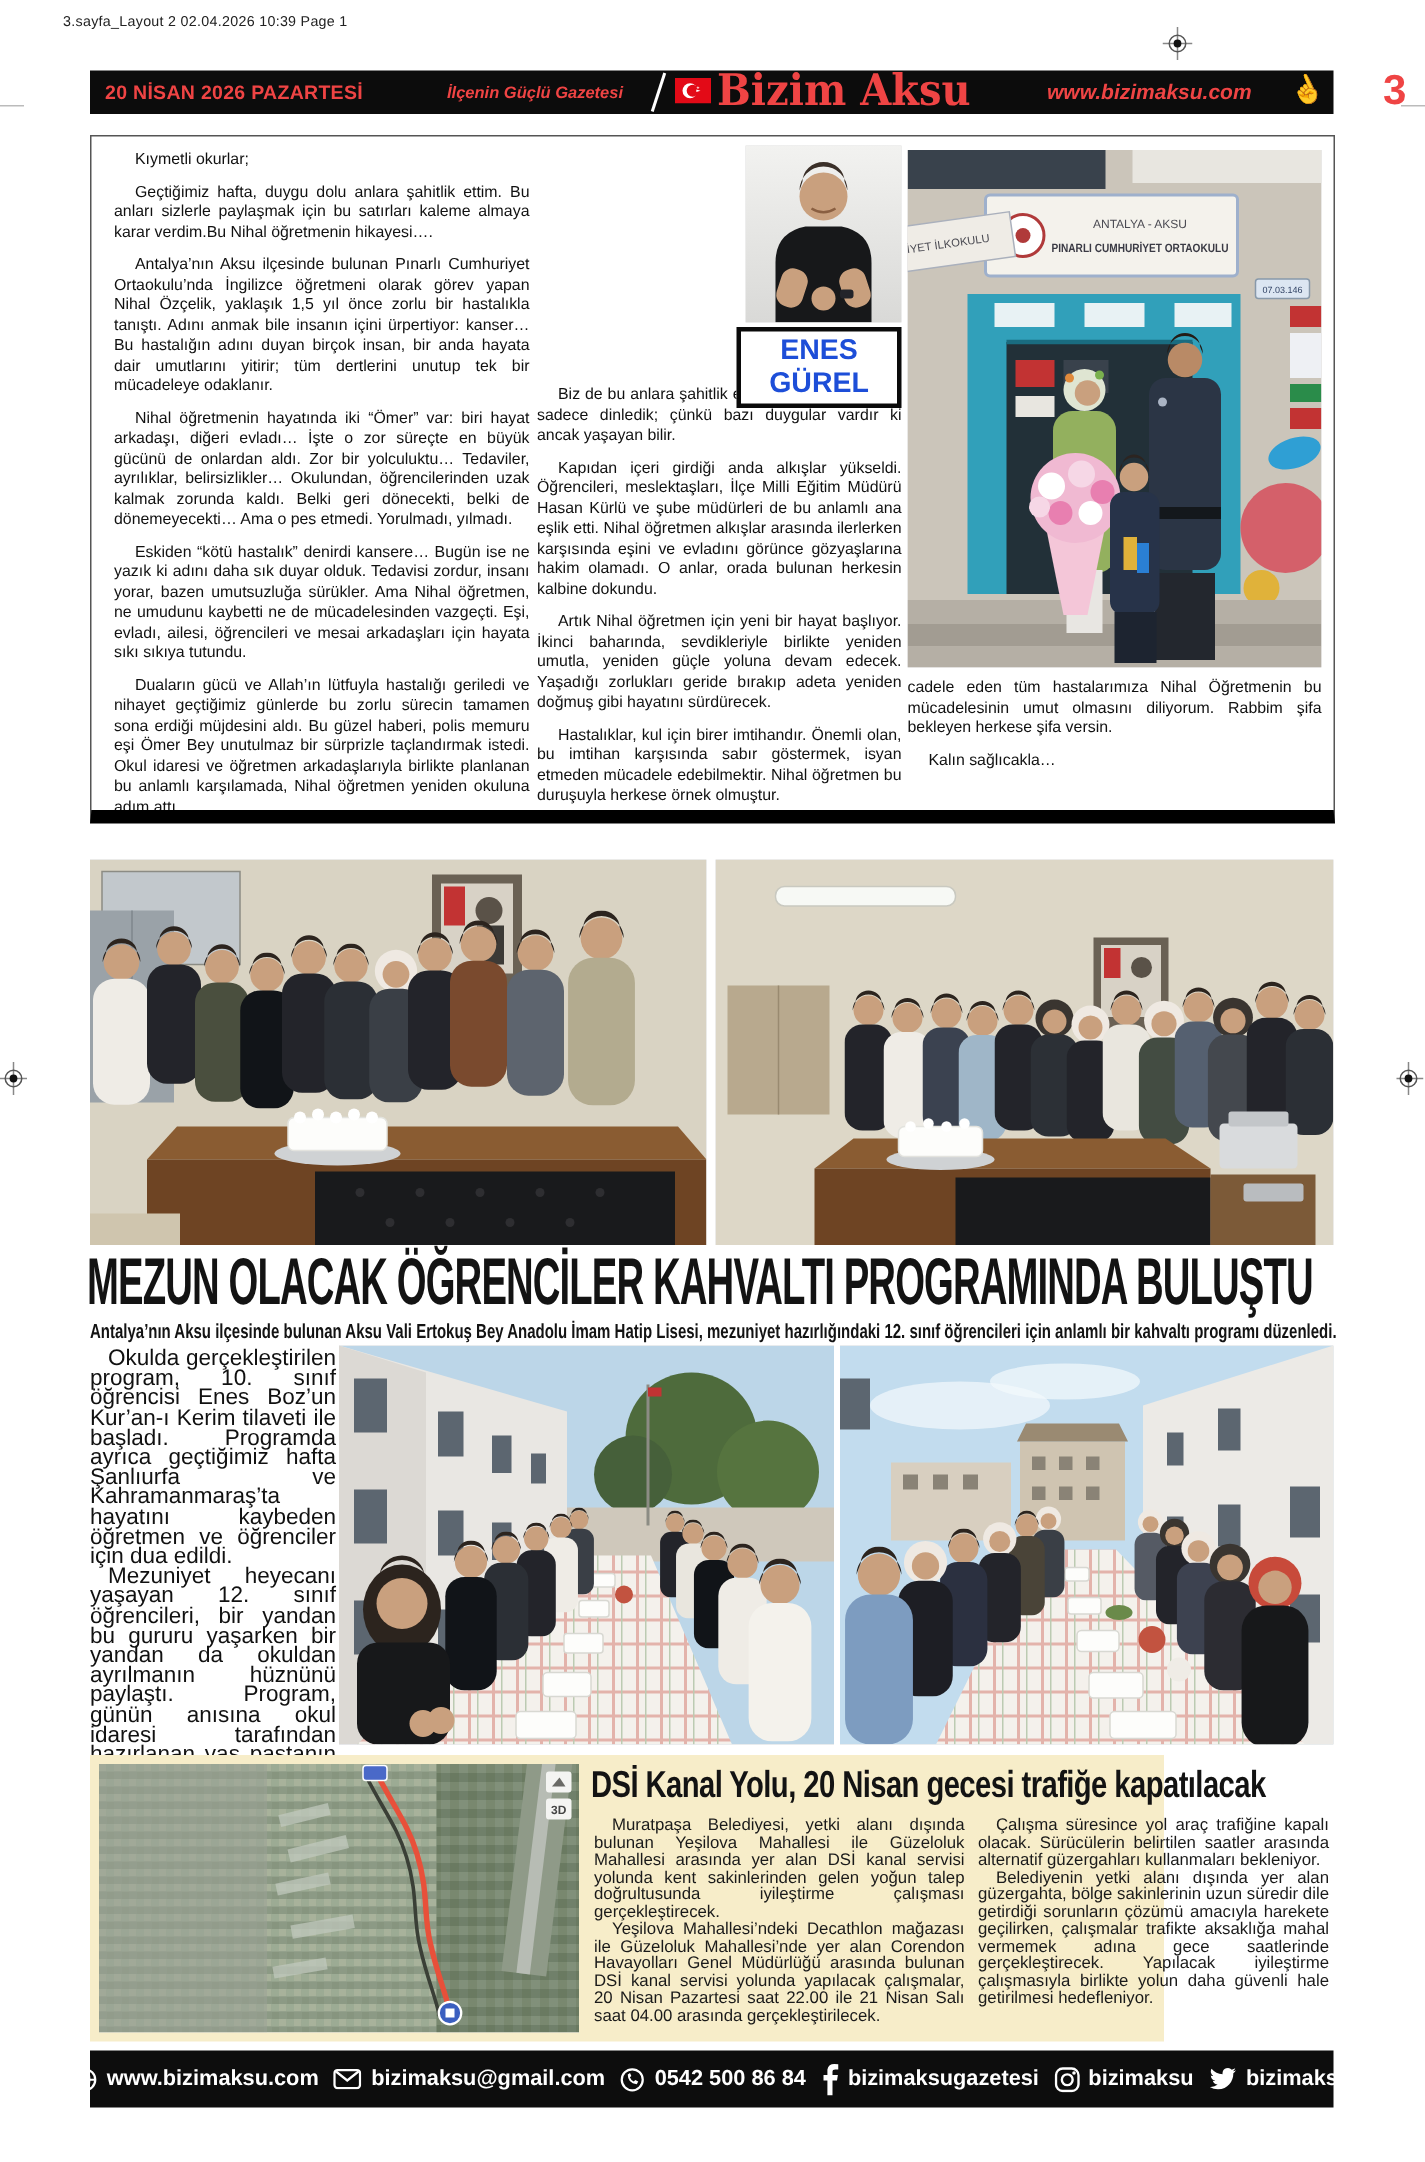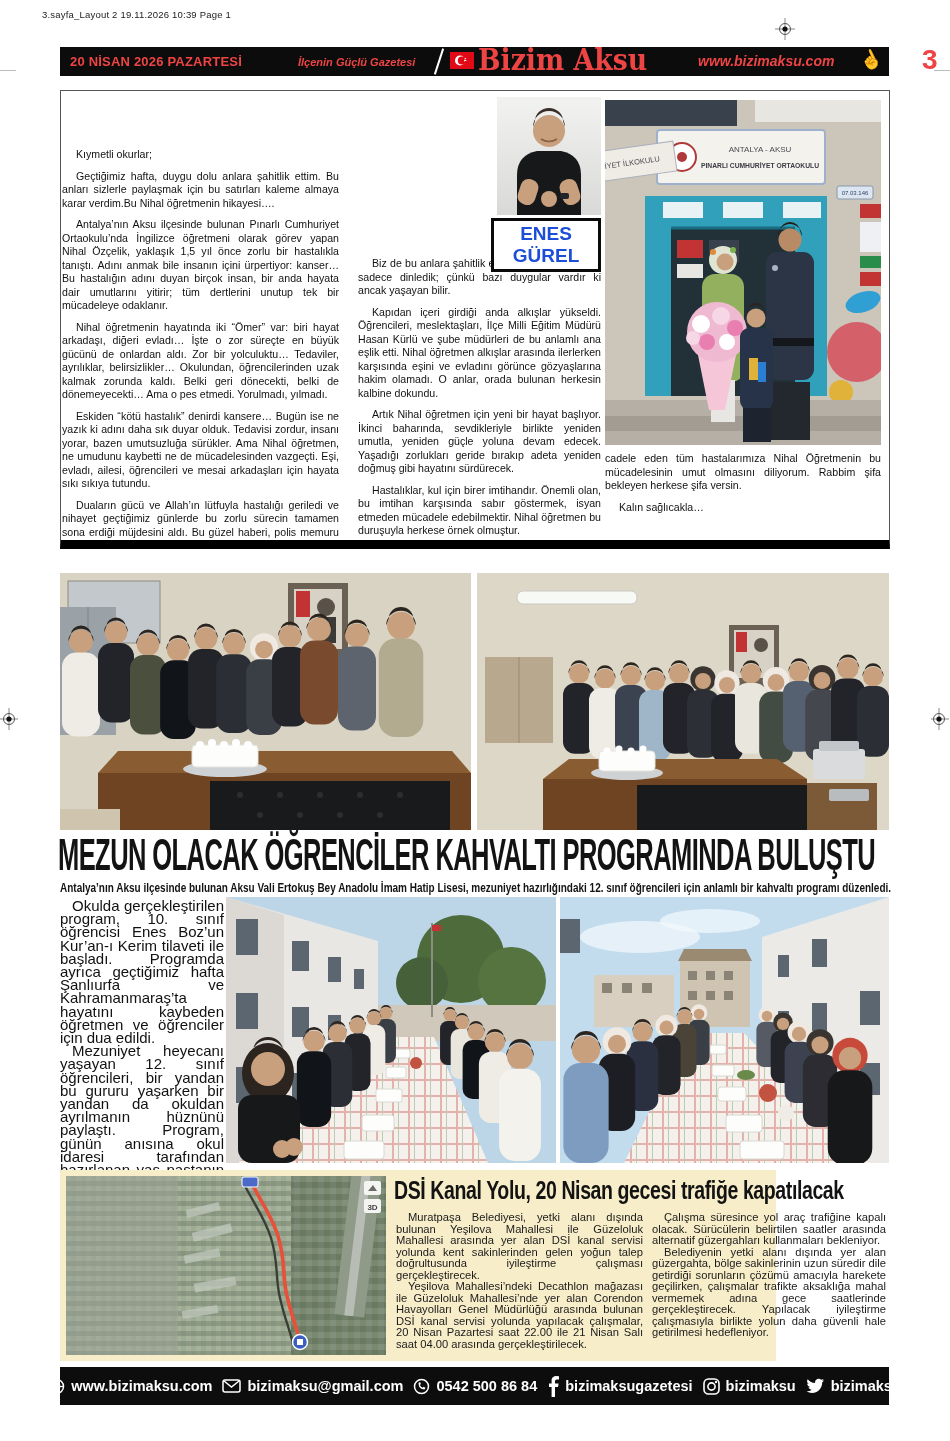--- a/index.html
+++ b/index.html
@@ -18,21 +18,21 @@
   .mh-title{left:418px;top:-4px;font-family:"DejaVu Serif","Liberation Serif",serif;
             font-weight:bold;font-size:29px;transform:scaleX(.92);transform-origin:left;white-space:nowrap;}
   .mh-site{left:638px;top:6px;font-size:14px;font-weight:bold;font-style:italic;white-space:nowrap;}
   .mh-hand{left:800px;top:2px;font-size:18px;transform:rotate(-25deg);}
   .mh-page{left:862px;top:-3px;font-size:28px;font-weight:bold;}
   
   .box1{left:60px;top:90px;width:828px;height:449px;border:1px solid #555;border-bottom:9px solid #000;
         background:#fff;overflow:hidden;}
   .newsp{font-size:10.6px;line-height:13.5px;text-align:justify;}
   .newsp p{margin:0 0 8px;text-indent:14px;}
-  .a1col1{left:1px;top:9px;width:277px;margin-top:48px;}
+  .a1col1{left:15px;top:9px;width:277px;}
   .a1col2{left:297px;top:6px;width:243px;}
   .a1title{font-weight:bold;font-size:36px;line-height:44px;letter-spacing:-1px;
            transform:scaleX(.62);transform-origin:left;white-space:nowrap;color:#0d0d0d;}
   .a1badge{border:3px solid #0a0a0a;background:#fff;color:#1d4ed8;font-weight:bold;font-size:19px;
            text-align:center;padding:2px 0;width:104px;}
   .a1col3{left:544px;top:9px;width:276px;}
   
   .headline2{left:58px;top:830px;width:834px;font-weight:bold;font-size:44px;letter-spacing:-1px;
              transform:scaleX(.58);transform-origin:left;white-space:nowrap;color:#131313;}
   .subhead2{left:60px;top:880px;font-weight:bold;font-size:13.5px;transform:scaleX(.74);
@@ -50,21 +50,21 @@
           display:flex;align-items:center;justify-content:center;gap:10px;}
   .fitem{display:flex;align-items:center;gap:6px;font-size:14.5px;font-weight:bold;white-space:nowrap;}
   .photo{overflow:hidden;background:#ddd;}
   svg{display:block;}
 </style>
 </head>
 <body>
 
 <div class="page">
 
-  <div class="abs slug">3.sayfa_Layout 2  19.11.2026  10:39  Page 1</div>
+  <div class="abs slug">3.sayfa_Layout 2  02.04.2026  10:39  Page 1</div>
   <div class="abs" style="left:775px;top:18px;">
     <svg width="20" height="22">
         <line x1="10" y1="0" x2="10" y2="22" stroke="#888"></line>
         <line x1="0" y1="11" x2="20" y2="11" stroke="#888"></line>
         <circle cx="10" cy="11" r="5.5" fill="none" stroke="#555"></circle>
         <circle cx="10" cy="11" r="2.6" fill="#111"></circle>
       </svg>
   </div>
   <div class="abs" style="left:0;top:708px;">
     <svg width="20" height="22">

